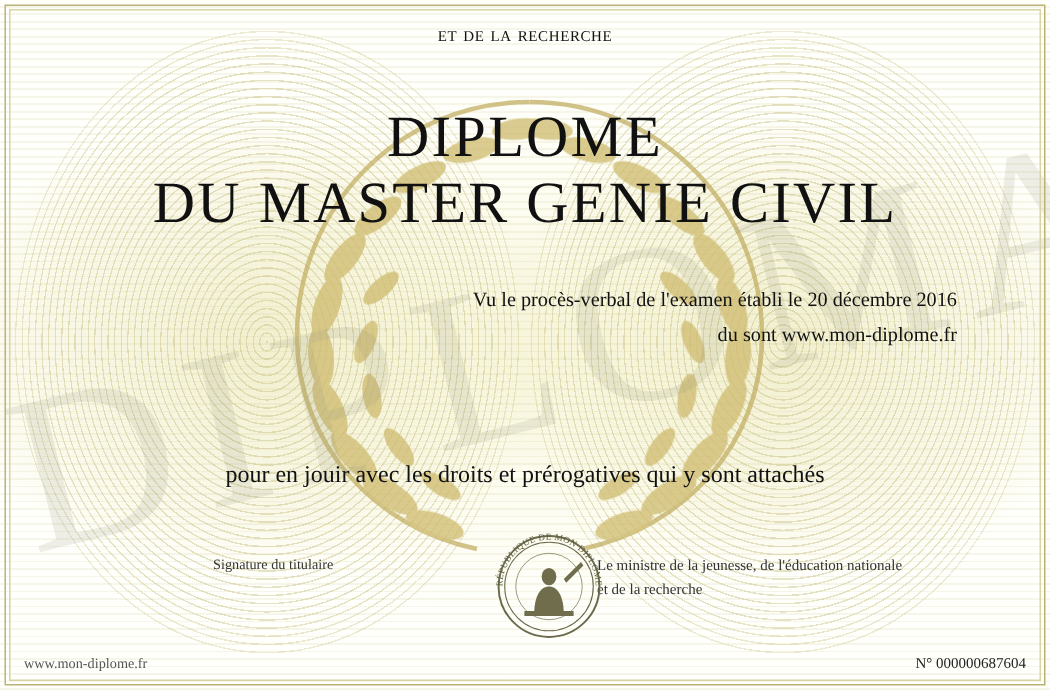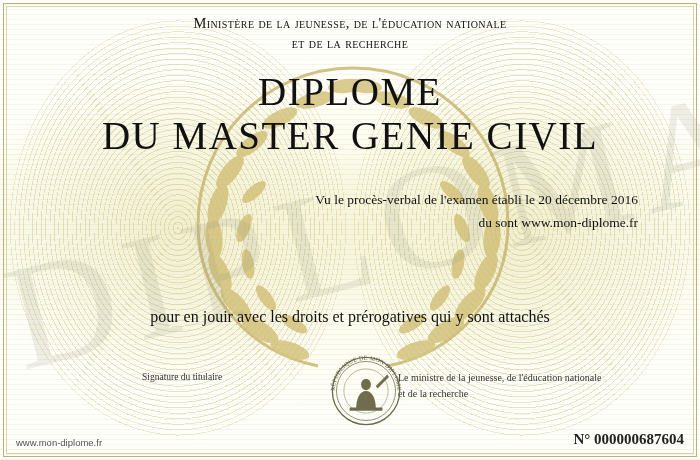--- a/index.html
+++ b/index.html
@@ -182,30 +182,29 @@
     height: 82px;
   }
 
   
   .footer-left {
     position: absolute;
     left: 16px;
     bottom: 12px;
     font-size: 9.5px;
     color: #555;
-    font-family: Liberation Sans, sans-serif;
+    font-family: Liberation Serif, serif;
   }
   .footer-right {
     position: absolute;
     right: 16px;
     bottom: 12px;
-    font-size: 15px;
+    font-size: 10px;
     color: #222;
     font-family: "Liberation Serif", serif;
-    font-weight: bold;
   }
 </style>
 </head>
 <body>
 
 <div id="certificate">
 
   <div class="bg-layer">
     <div class="bg-paper"></div>
     <div class="rings-left"></div>
@@ -259,21 +258,20 @@
   </svg>
 
   <div class="watermark">DIPLOMA</div>
 
   <div class="border-outer"></div>
   <div class="border-inner"></div>
 
   <div class="content">
 
     <div class="ministry">
-      <span>Ministère de la jeunesse, de l'éducation nationale</span>
       <span class="line2">et de la recherche</span>
     </div>
 
     <div class="title">
       <span>DIPLOME</span>
       <span class="sub">DU MASTER GENIE CIVIL</span>
     </div>
 
     <div class="body-block">
       <p>Vu le procès-verbal de l'examen établi le 20 décembre 2016</p>

